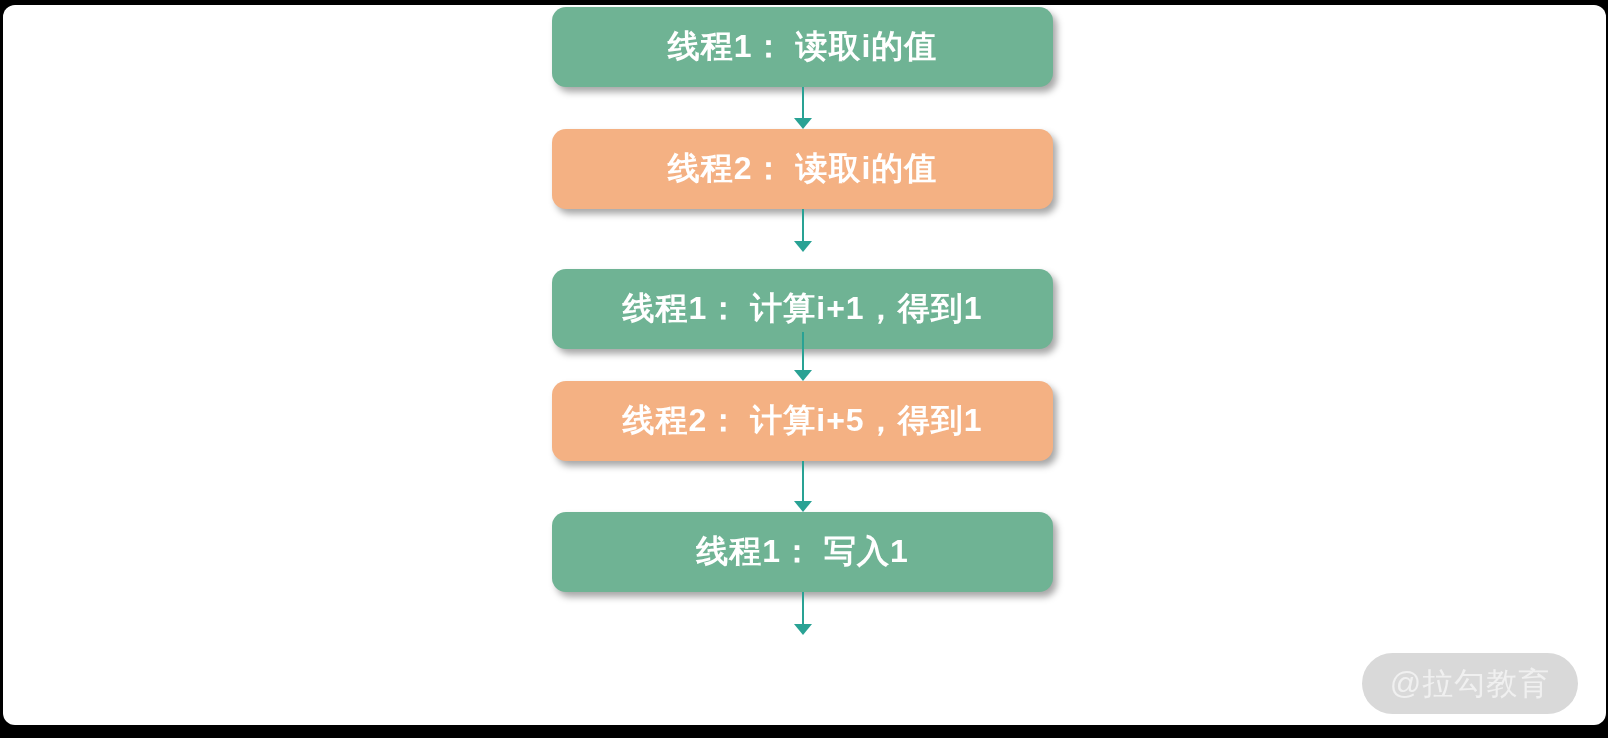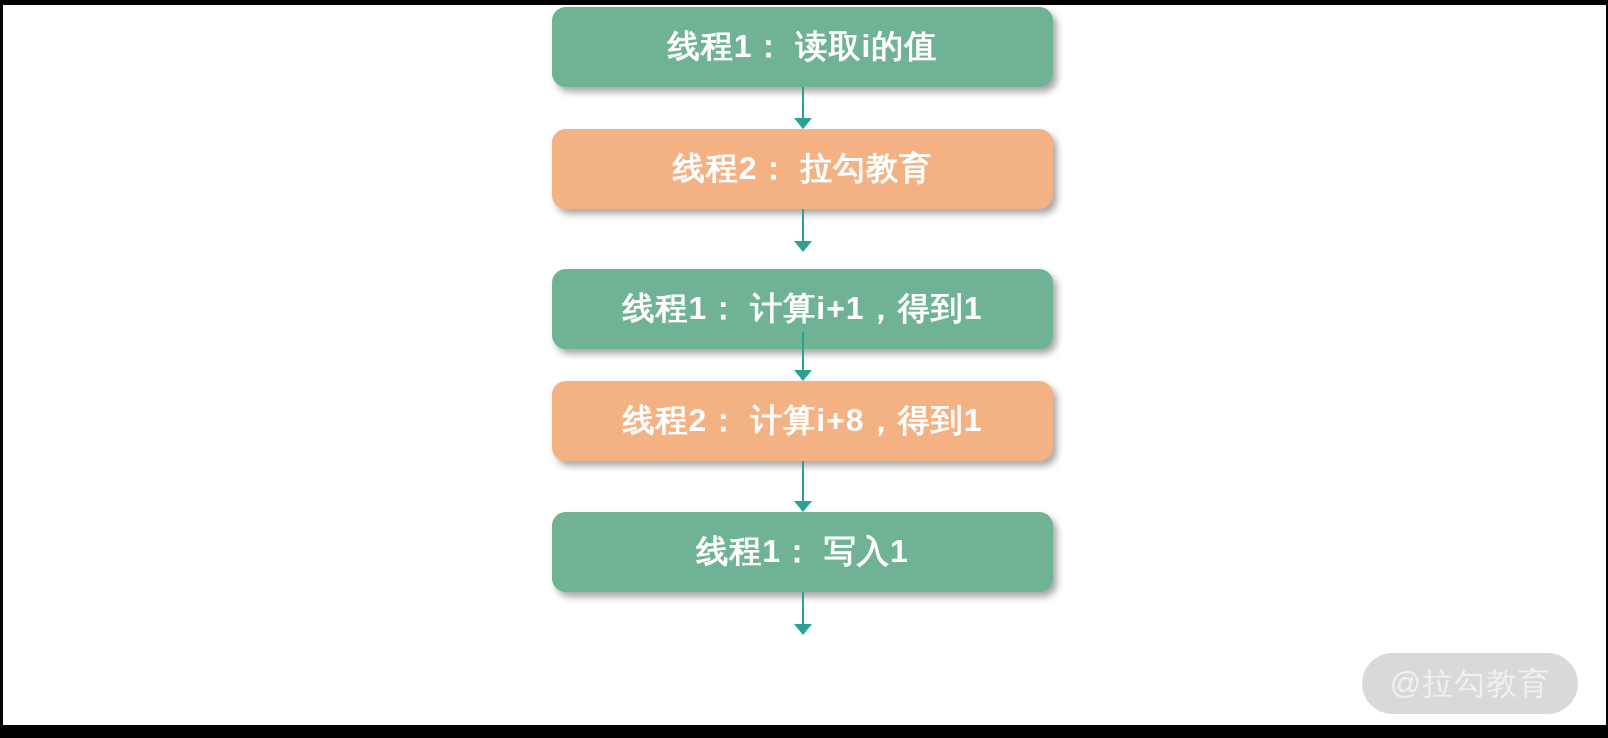--- a/index.html
+++ b/index.html
@@ -7,20 +7,21 @@
     width: 1608px; height: 738px;
     background: #000;
     font-family: "Liberation Sans", "DejaVu Sans", sans-serif;
     overflow: hidden;
     position: relative;
   }
   .canvas {
     position: absolute;
     left: 3px; top: 5px; right: 2px; bottom: 13px;
     background: var(--canvas_bg, #fff);
+    border-radius: 12px;
   }
   .flow { position: absolute; inset: 0; }
   .step {
     position: absolute;
     left: 549px;
     width: 501px;
     height: 80px;
     border-radius: 14px;
     display: flex;
     align-items: center;
@@ -85,39 +86,39 @@
     <div class="step s1" data-variant="green">
       <span>线程1： 读取i的值</span>
     </div>
 
     <div class="arrow a1">
       <div class="shaft"></div>
       <div class="head"></div>
     </div>
 
     <div class="step s2" data-variant="orange">
-      <span>线程2： 拉勾教育</span>
+      <span>线程2： 读取i的值</span>
     </div>
 
     <div class="arrow a2">
       <div class="shaft"></div>
       <div class="head"></div>
     </div>
 
     <div class="step s3" data-variant="green">
       <span>线程1： 计算i+1，得到1</span>
     </div>
 
     <div class="arrow a3">
       <div class="shaft"></div>
       <div class="head"></div>
     </div>
 
     <div class="step s4" data-variant="orange">
-      <span>线程2： 计算i+8，得到1</span>
+      <span>线程2： 计算i+5，得到1</span>
     </div>
 
     <div class="arrow a4">
       <div class="shaft"></div>
       <div class="head"></div>
     </div>
 
     <div class="step s5" data-variant="green">
       <span>线程1： 写入1</span>
     </div>

